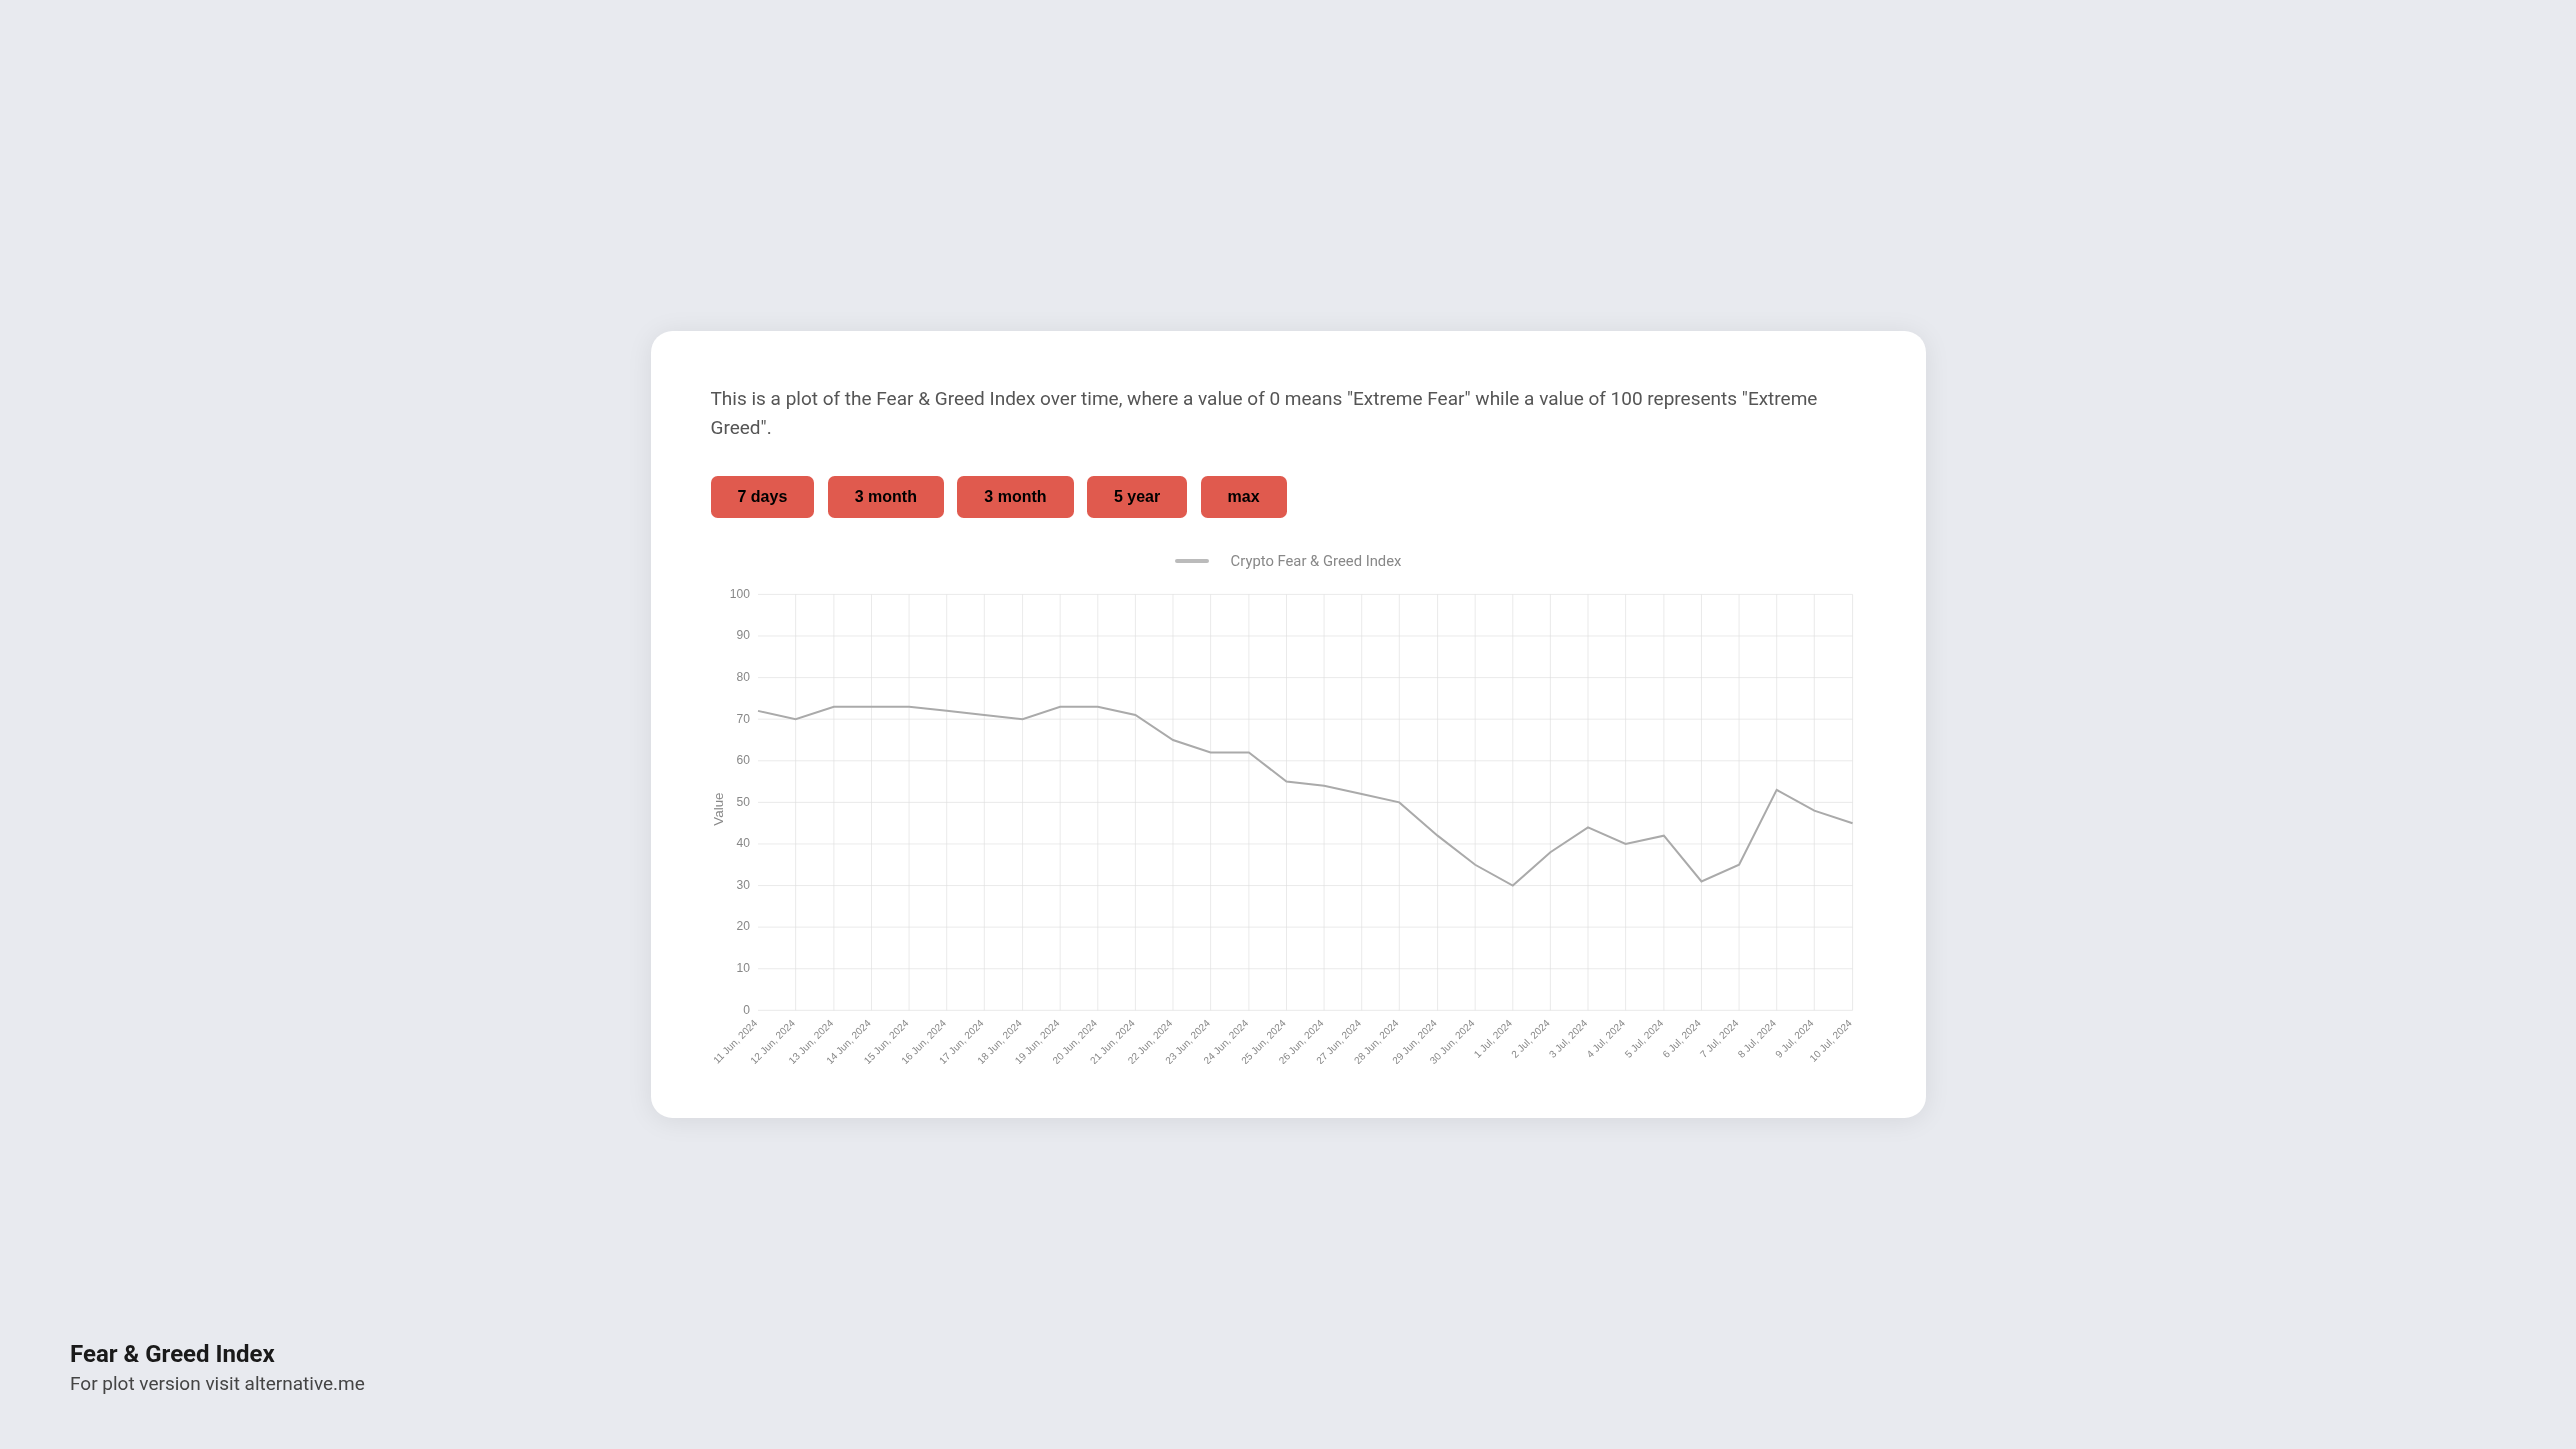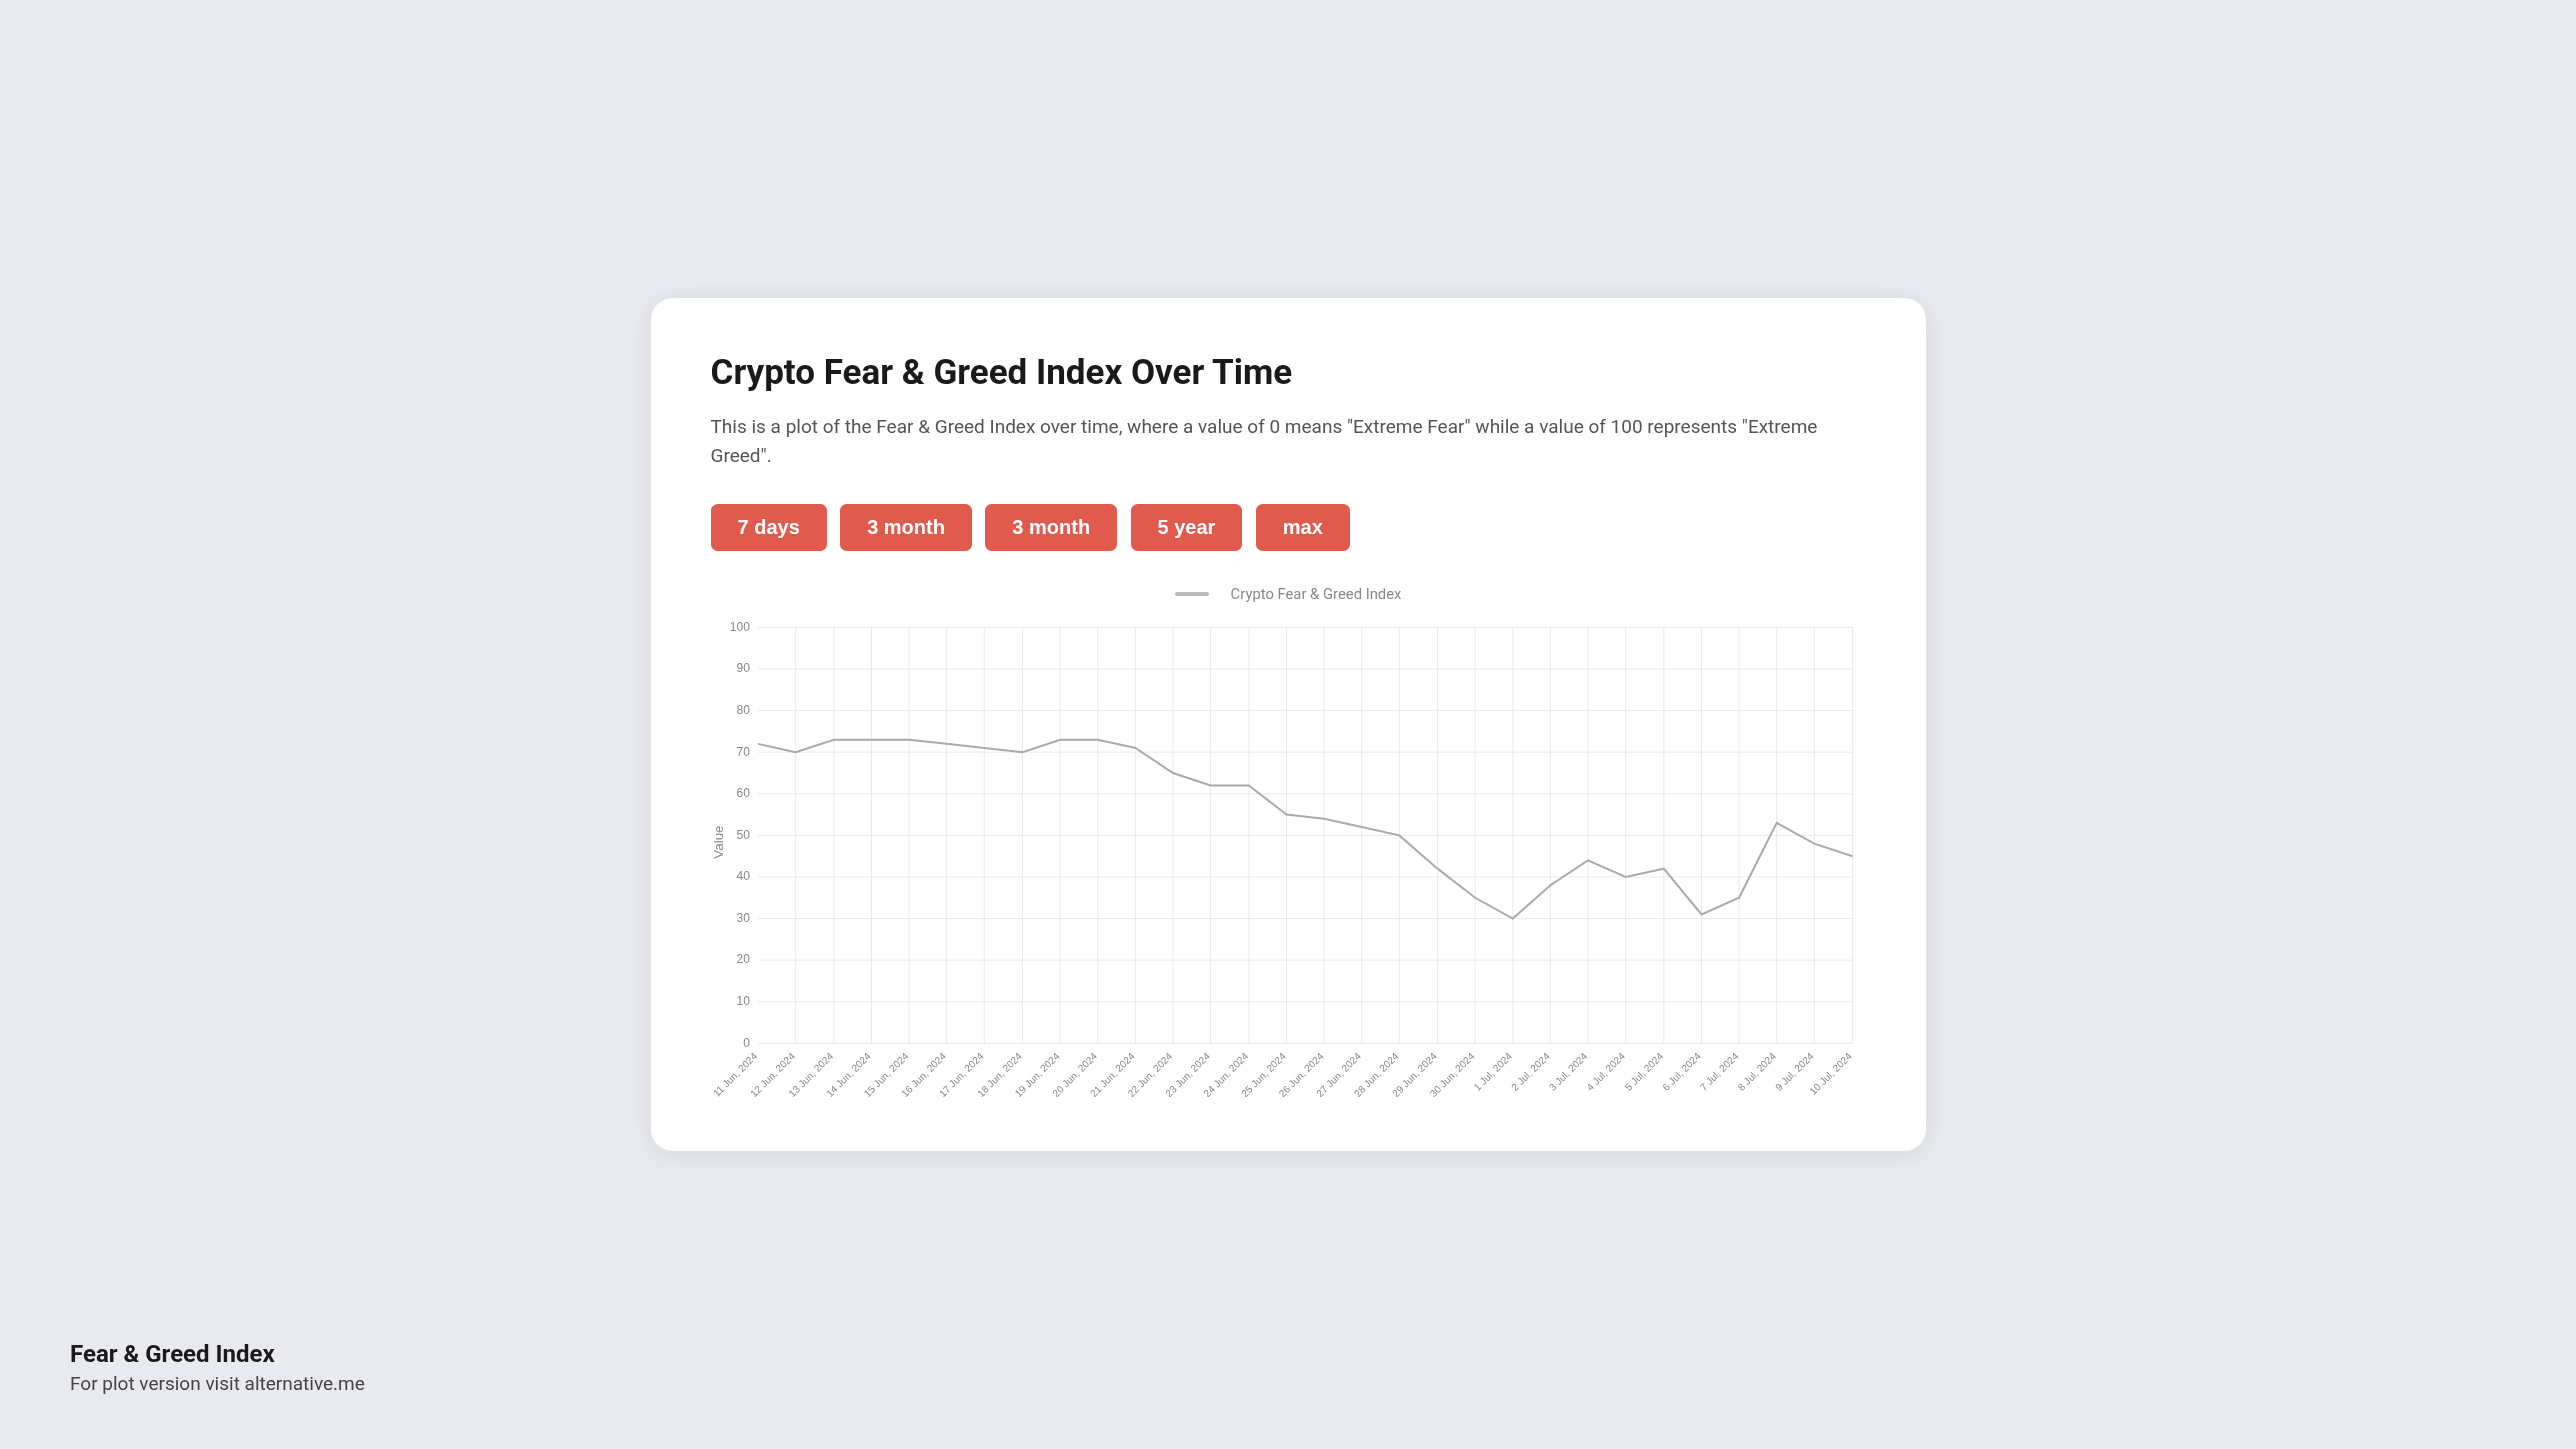--- a/index.html
+++ b/index.html
@@ -41,25 +41,25 @@
       margin-bottom: 34px;
       line-height: 1.5;
     }
     .filter-buttons {
       display: flex;
       gap: 13.4px;
       margin-bottom: 34px;
     }
     .filter-btn {
       background: #e05a4e;
-      color: #ffffff;
+      color: #000000;
       border: none;
       border-radius: 6.7px;
       padding: 12px 27px;
-      font-size: 20px;
+      font-size: 16px;
       font-weight: 600;
       cursor: pointer;
     }
     .chart-area {
       width: 100%;
       position: relative;
     }
     .chart-legend {
       display: flex;
       justify-content: center;
@@ -100,21 +100,20 @@
       font-size: 19px;
       color: #444;
       margin-top: 4px;
     }
   </style>
 </head>
 <body>
 
 <div class="main-container">
   <div class="card">
-    <div class="card-title">Crypto Fear &amp; Greed Index Over Time</div>
     <div class="card-description">This is a plot of the Fear &amp; Greed Index over time, where a value of 0 means "Extreme Fear" while a value of 100 represents "Extreme Greed".</div>
 
     <div class="filter-buttons">
       <button class="filter-btn">7 days</button>
       <button class="filter-btn">3 month</button>
       <button class="filter-btn">3 month</button>
       <button class="filter-btn">5 year</button>
       <button class="filter-btn">max</button>
     </div>
 

